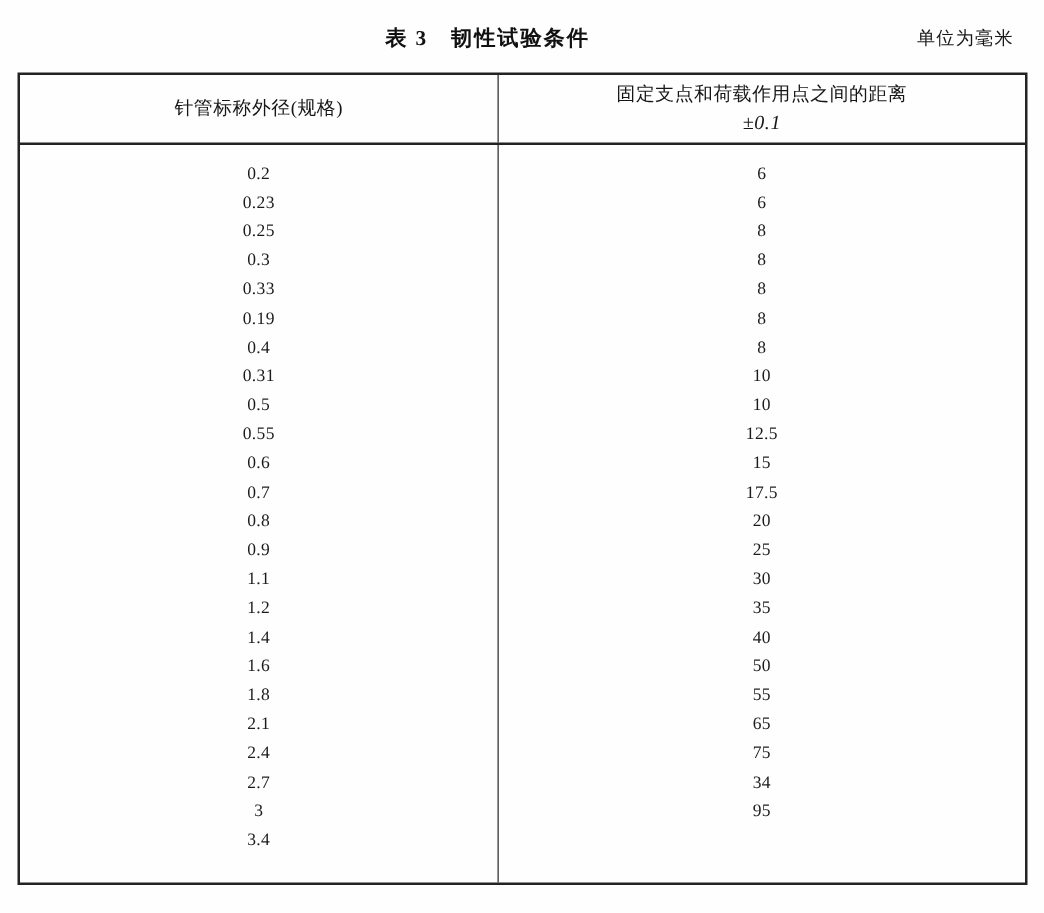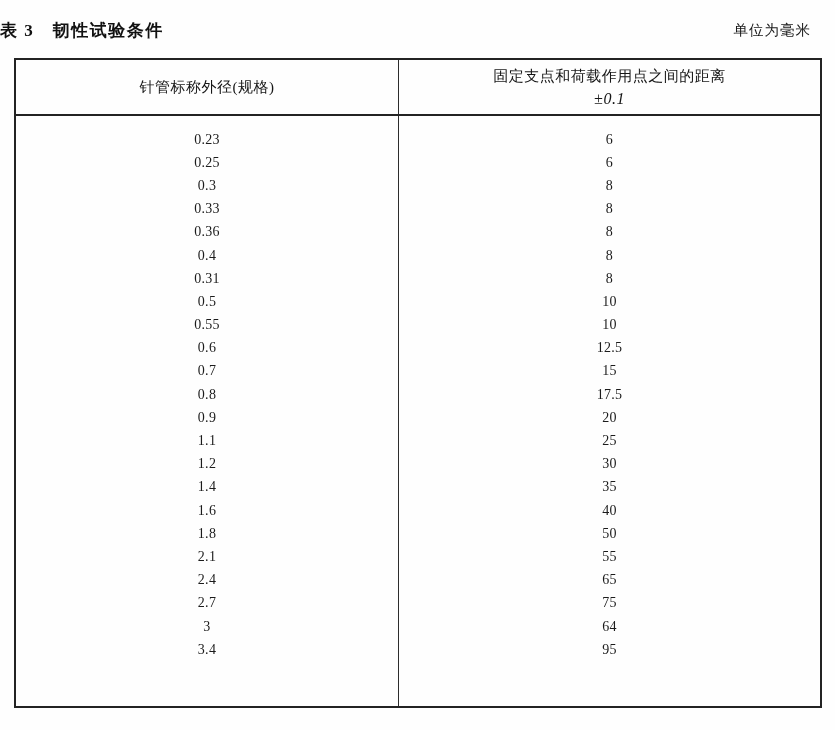--- a/index.html
+++ b/index.html
@@ -14,20 +14,21 @@
   .page {
     position: absolute;
     inset: 0;
     background: #fefefe;
   }
   .doc-title {
     position: absolute;
     top: 19px;
     left: 0;
     width: 780px;
+    text-align: center;
     font-size: 17px;
     font-weight: bold;
     letter-spacing: 1.5px;
     color: #111;
   }
   .unit-note {
     position: absolute;
     top: 21px;
     right: 24px;
     font-size: 14.5px;
@@ -112,25 +113,26 @@
         <span class="th-line1">针管标称外径(规格)</span>
       </div>
       <div class="th-cell th-right">
         <span class="th-line1">固定支点和荷载作用点之间的距离</span>
         <span class="th-line2">±0.1</span>
       </div>
     </div>
 
     <div class="tbody">
       <div class="col col-left">
+          <div class="cell">0.2</div>
           <div class="cell">0.23</div>
           <div class="cell">0.25</div>
           <div class="cell">0.3</div>
           <div class="cell">0.33</div>
-          <div class="cell">0.36</div>
+          <div class="cell">0.19</div>
           <div class="cell">0.4</div>
           <div class="cell">0.31</div>
           <div class="cell">0.5</div>
           <div class="cell">0.55</div>
           <div class="cell">0.6</div>
           <div class="cell">0.7</div>
           <div class="cell">0.8</div>
           <div class="cell">0.9</div>
           <div class="cell">1.1</div>
           <div class="cell">1.2</div>
@@ -158,19 +160,19 @@
           <div class="cell">17.5</div>
           <div class="cell">20</div>
           <div class="cell">25</div>
           <div class="cell">30</div>
           <div class="cell">35</div>
           <div class="cell">40</div>
           <div class="cell">50</div>
           <div class="cell">55</div>
           <div class="cell">65</div>
           <div class="cell">75</div>
-          <div class="cell">64</div>
+          <div class="cell">34</div>
           <div class="cell">95</div>
         </div>
     </div>
 
   </div>
 </div>
 
 </body></html>

